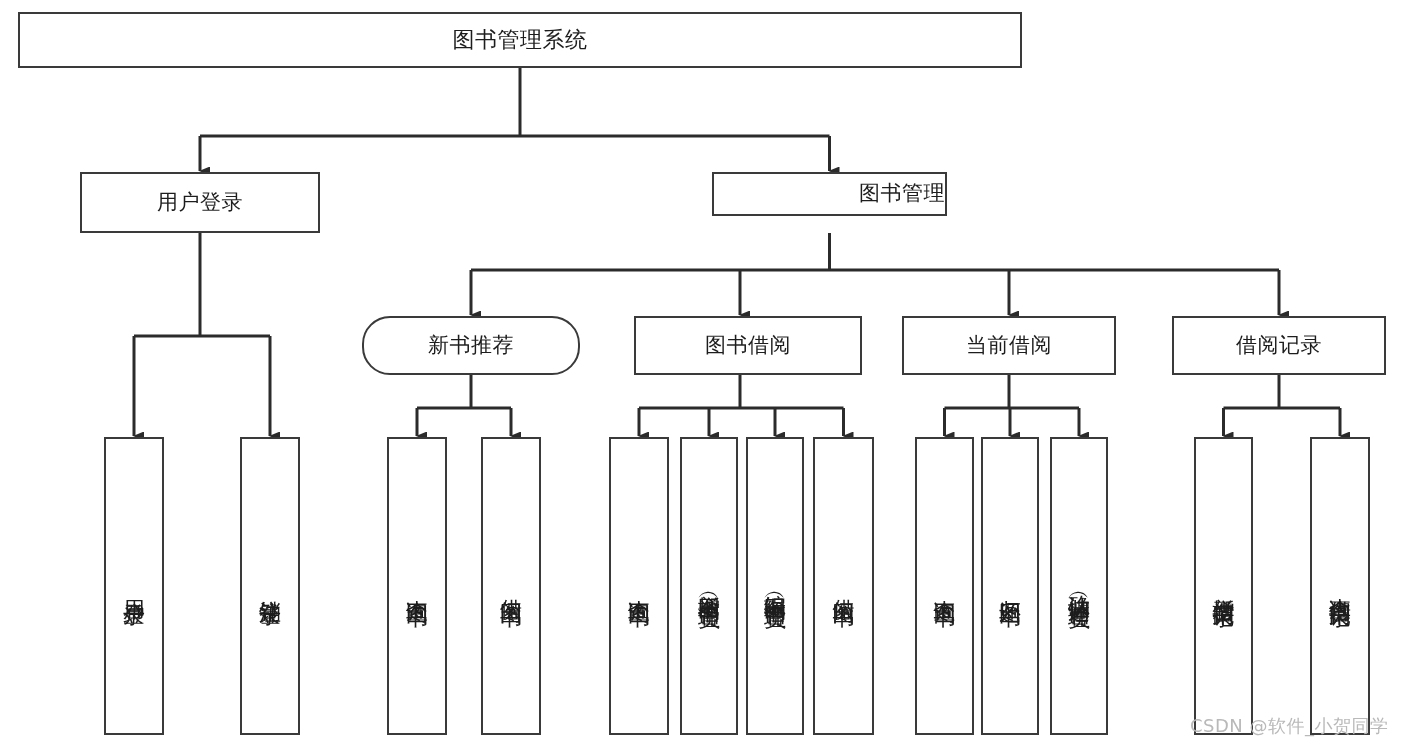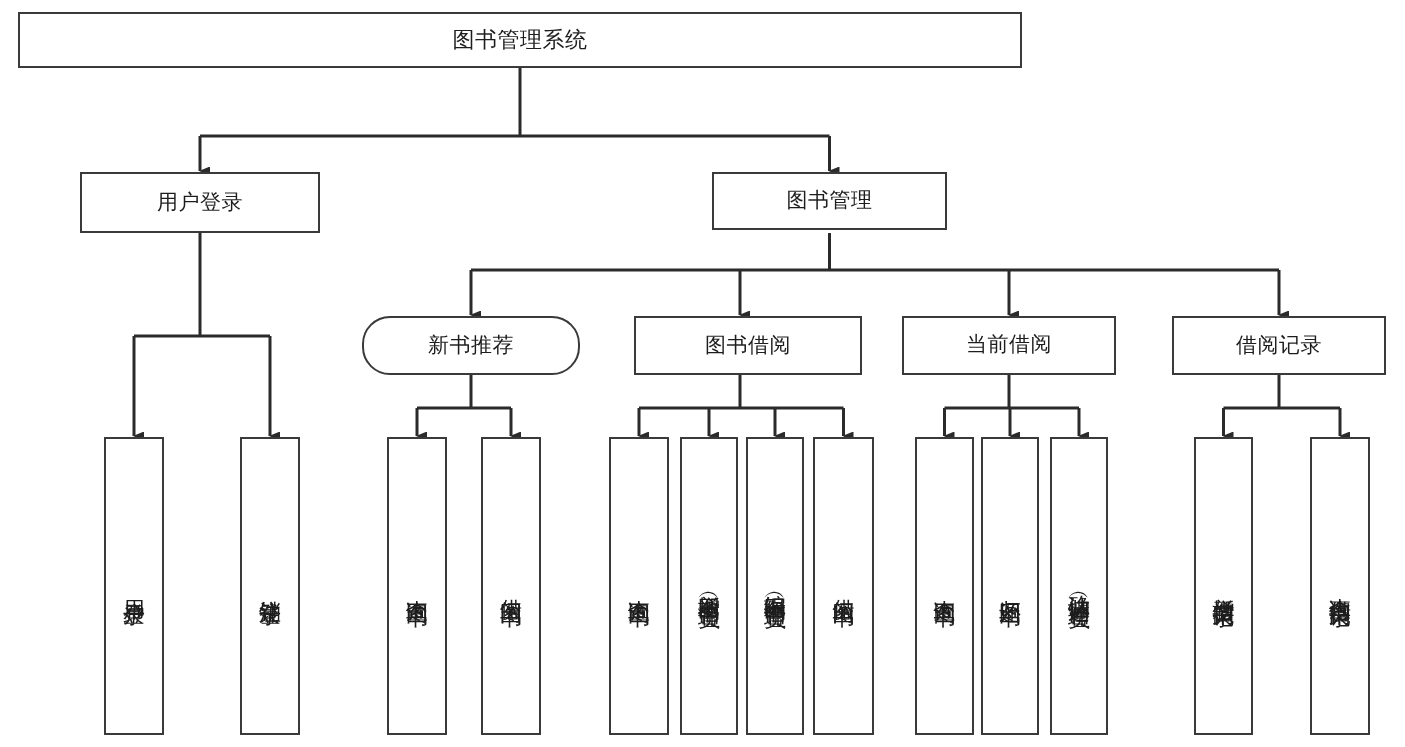--- a/index.html
+++ b/index.html
@@ -120,30 +120,30 @@
       </g>
   </svg>
 
   <div id="nodes-layer">
       <div class="node horizontal root" style="left: 18px; top: 12px; width: 1004px; height: 56px;">
         <span class="node-label">图书管理系统</span>
       </div>
       <div class="node horizontal" style="left: 80px; top: 172px; width: 240px; height: 61px;">
         <span class="node-label">用户登录</span>
       </div>
-      <div class="node horizontal" style="left: 712px; top: 172px; width: 235px; height: 58px;">
+      <div class="node horizontal" style="left: 712px; top: 172px; width: 235px; height: 44px; justify-content: flex-end;">
         <span class="node-label">图书管理</span>
       </div>
       <div class="node horizontal" style="left: 362px; top: 316px; width: 218px; height: 59px; border-radius: 28px;">
         <span class="node-label">新书推荐</span>
       </div>
       <div class="node horizontal" style="left: 634px; top: 316px; width: 228px; height: 59px;">
         <span class="node-label">图书借阅</span>
       </div>
-      <div class="node horizontal" style="left: 902px; top: 316px; width: 214px; height: 59px; font-family: Liberation Mono, monospace;">
+      <div class="node horizontal" style="left: 902px; top: 316px; width: 214px; height: 59px;">
         <span class="node-label">当前借阅</span>
       </div>
       <div class="node horizontal" style="left: 1172px; top: 316px; width: 214px; height: 59px;">
         <span class="node-label">借阅记录</span>
       </div>
       <div class="node vertical" style="left: 104px; top: 437px; width: 60px; height: 298px;">
         <span class="node-label" style="margin-top: 143px;">用户登录</span>
       </div>
       <div class="node vertical" style="left: 240px; top: 437px; width: 60px; height: 298px;">
         <span class="node-label" style="margin-top: 143px;">注销登录</span>
@@ -176,14 +176,15 @@
         <span class="node-label" style="margin-top: 138px;">确认归还（管理员）</span>
       </div>
       <div class="node vertical" style="left: 1194px; top: 437px; width: 59px; height: 298px;">
         <span class="node-label" style="margin-top: 141px;">新增借阅记录</span>
       </div>
       <div class="node vertical" style="left: 1310px; top: 437px; width: 60px; height: 298px;">
         <span class="node-label" style="margin-top: 141px;">查询借阅记录</span>
       </div>
     </div>
 
+  <div class="watermark" style="left: 1190px; top: 714px; color: rgb(185, 185, 185);">CSDN @软件_小贺同学</div>
 
 </div>
 
 </body></html>

